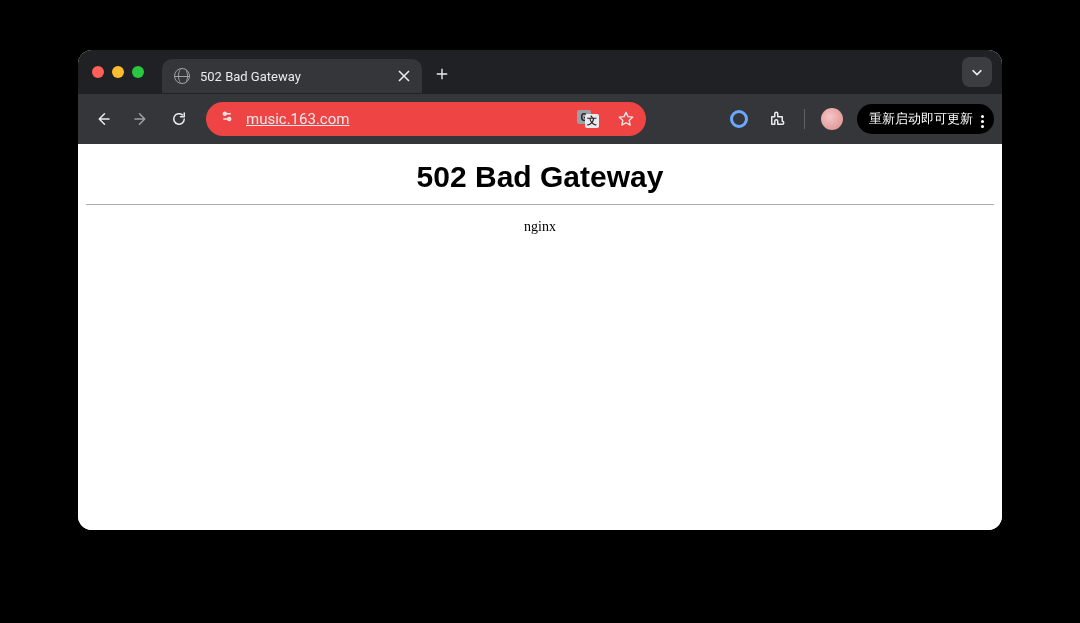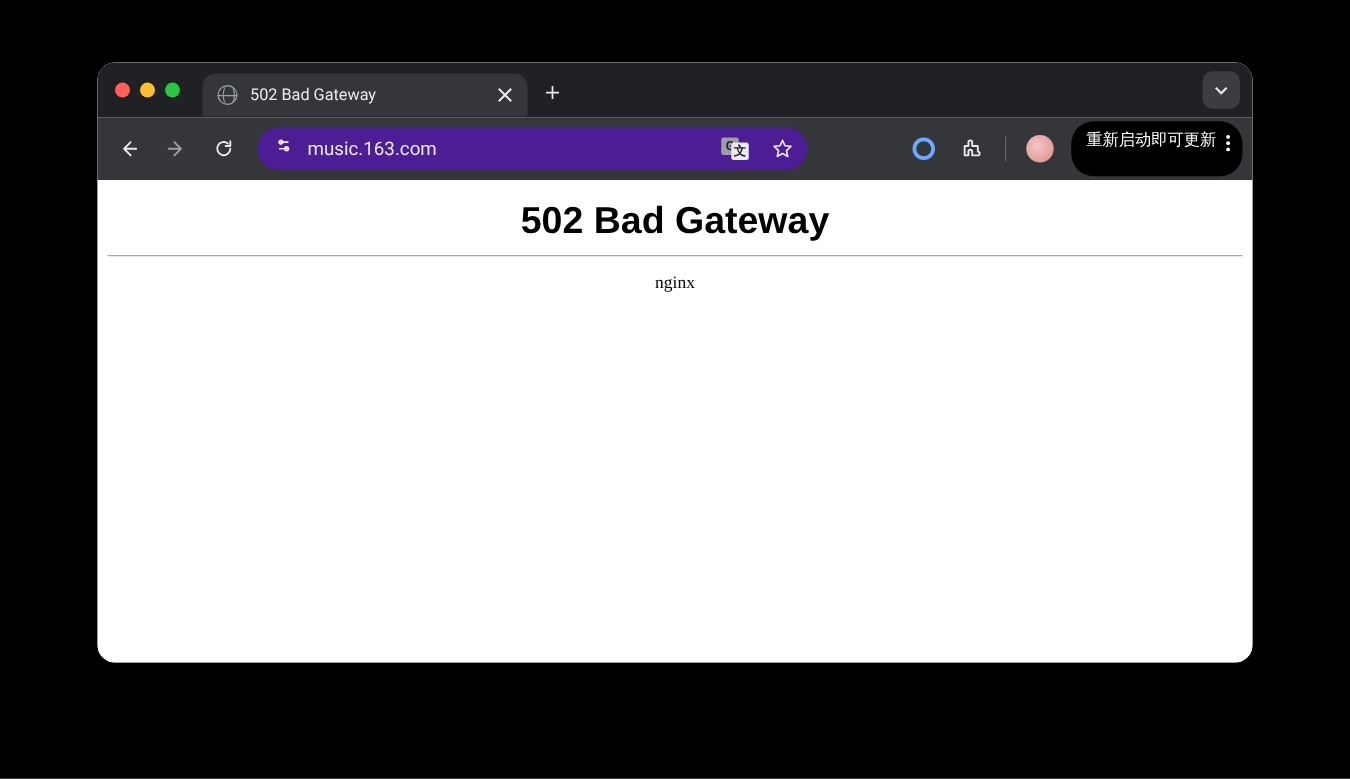--- a/index.html
+++ b/index.html
@@ -108,30 +108,31 @@
     border-radius: 50%;
     cursor: pointer;
     color: #e8eaed;
   }
   .icon-btn.dim { color: #9aa0a6; }
   .icon-btn svg { width: 18px; height: 18px; stroke: currentColor; stroke-width: 2; fill: none; stroke-linecap: round; stroke-linejoin: round; }
 
   .omnibox {
     flex: 1;
     height: 34px;
-    background: #4c1d95;
+    background: #ef4444;
     border-radius: 18px;
     display: flex;
     align-items: center;
     padding: 0 6px 0 12px;
     gap: 10px;
     color: #e8eaed;
     font-size: 15px;
     margin: 0 6px;
     max-width: 440px;
+    text-decoration: underline;
   }
   .site-settings-icon {
     width: 18px; height: 18px; position: relative; flex: 0 0 18px;
     display: inline-block;
   }
   .site-settings-icon svg { width: 18px; height: 18px; stroke: #e8eaed; stroke-width: 1.8; fill: none; }
   .url-text { flex: 1; white-space: nowrap; overflow: hidden; }
 
   .omni-action {
     width: 28px; height: 28px;
@@ -150,21 +151,21 @@
   .vsep { width: 1px; height: 20px; background: #5f6368; margin: 0 6px; }
   .avatar {
     width: 22px; height: 22px; border-radius: 50%;
     background: radial-gradient(circle at 40% 40%, #f7c6c6, #d98a8a);
     display: flex; align-items: center; justify-content: center;
   }
   .update-pill {
     background: #000;
     color: #fff;
     font-size: 13px;
-    padding: 6px 8px 20px 12px;
+    padding: 6px 8px 6px 12px;
     border-radius: 18px;
     display: flex; align-items: flex-end; gap: 6px;
     cursor: pointer;
     margin-left: 4px;
   }
   .kebab { display: flex; flex-direction: column; gap: 2.2px; padding: 0 2px; }
   .kebab span { width: 3px; height: 3px; background: #fff; border-radius: 50%; }
 
   
   .content {

